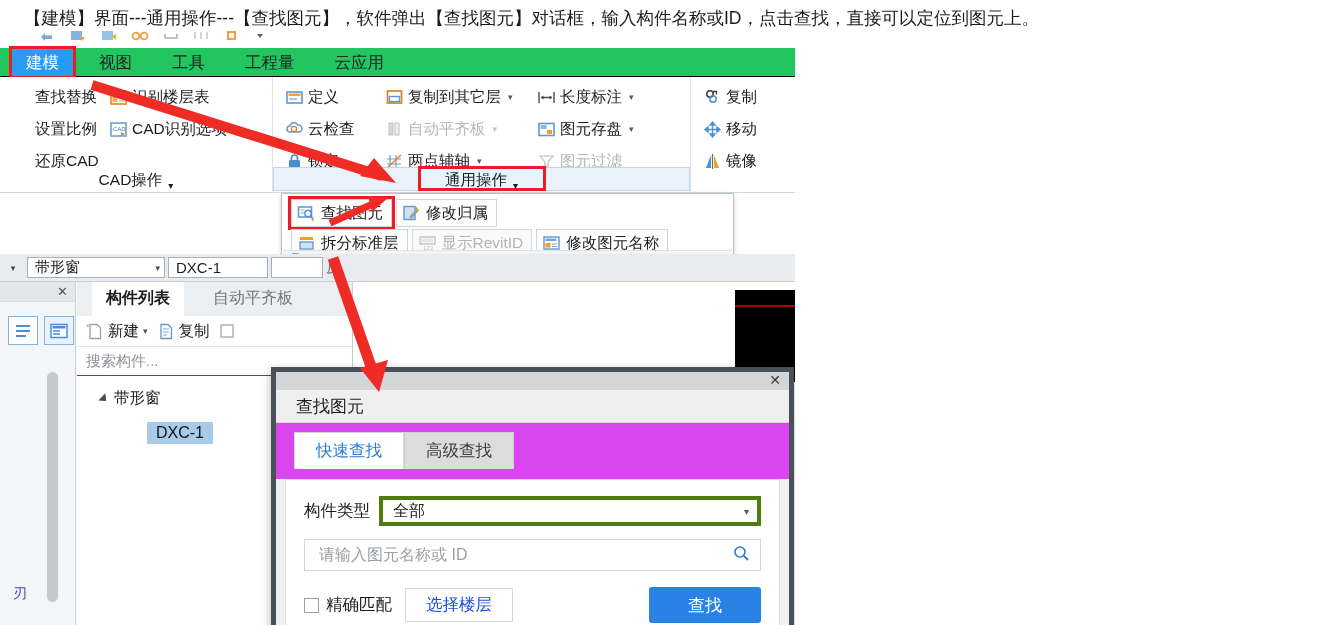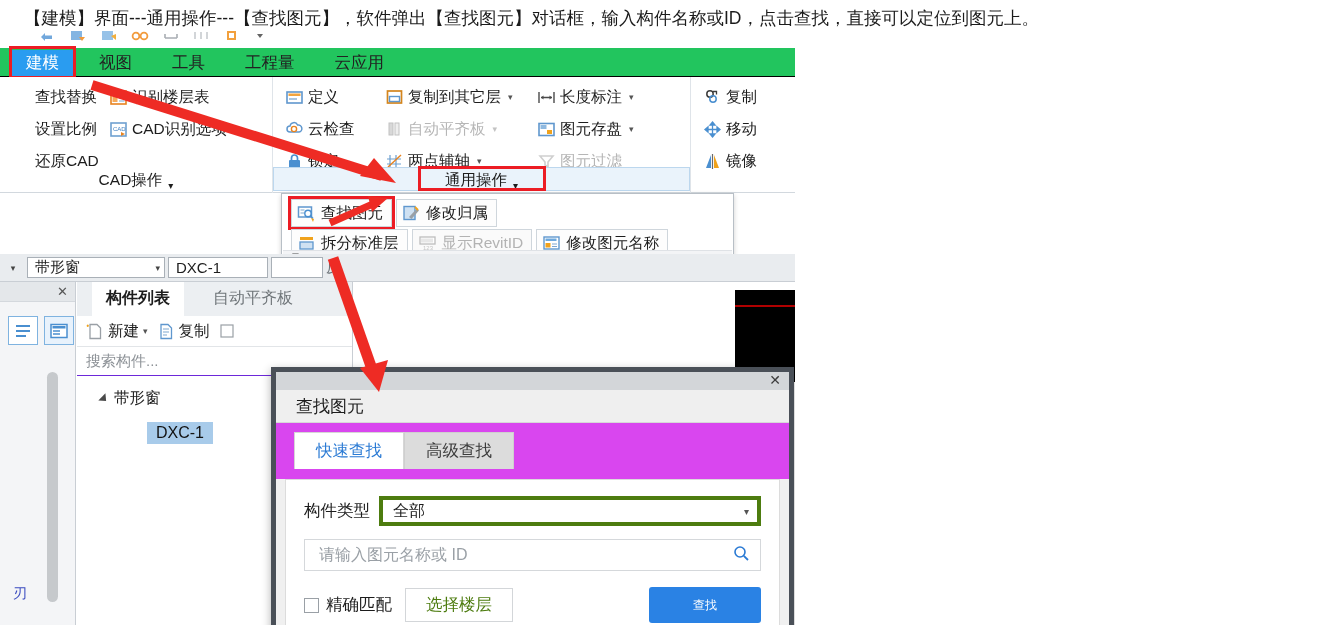--- a/index.html
+++ b/index.html
@@ -189,27 +189,27 @@
   .searchbox input {
     border:none; outline:none; flex:1; font-size:16px; color:#1c1c1c;
     font-family:"Liberation Sans","DejaVu Sans",sans-serif; background:transparent;
   }
   .searchbox input::placeholder { color:#9aa0a6; }
   .dlg-actions { margin-top:16px; display:flex; align-items:center; gap:13px; }
   .chk { display:flex; align-items:center; gap:7px; font-size:16.5px; color:#1c1c1c; white-space:nowrap; }
   .chk-box { width:15px; height:15px; border:1px solid #9aa0a6; background:#fff; }
   .btn-sec {
     height:34px; border:1px solid #d3d6d9; background:#ffffff;
-    padding:0 20px; display:flex; align-items:center; font-size:16.5px; color:#4d7c0f;
+    padding:0 20px; display:flex; align-items:center; font-size:16.5px; color:#1d4ed8;
     white-space:nowrap;
   }
   .btn-pri {
     margin-left:auto; height:36px; min-width:112px; background:#2a82e4; border-radius:3px;
     display:flex; align-items:center; justify-content:center;
-    font-size:12px; color:#ffffff; white-space:nowrap;text-align:right;
+    font-size:17px; color:#ffffff; white-space:nowrap;text-align:right;
   }
   
   #arrows { position:absolute; left:0; top:0; width:1336px; height:625px; pointer-events:none; z-index:55; }
 </style>
 </head>
 <body>
 
 <div id="caption">【建模】界面---通用操作---【查找图元】，软件弹出【查找图元】对话框，输入构件名称或ID，点击查找，直接可以定位到图元上。</div>
 
 <div id="app">

